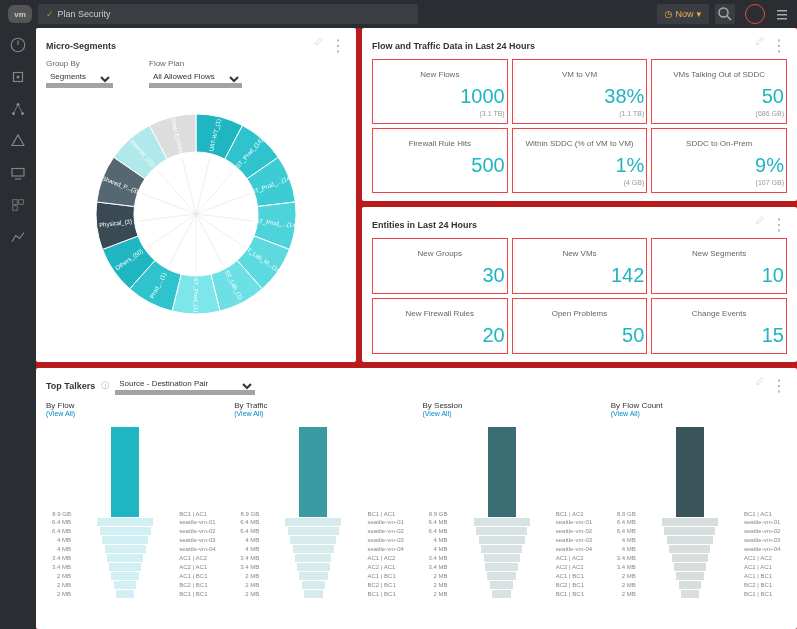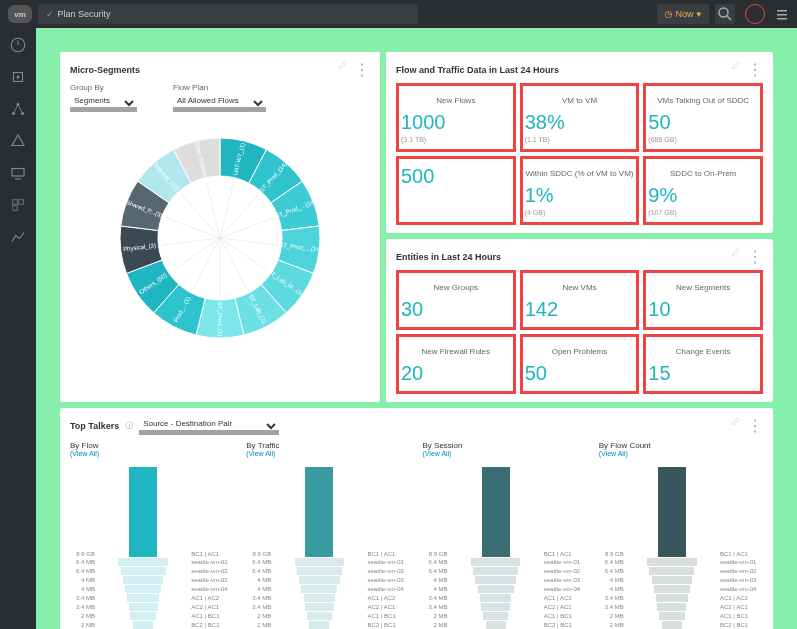--- a/index.html
+++ b/index.html
@@ -7,35 +7,35 @@
 .topbar{height:28px;background:#2a2e33;display:flex;align-items:center;padding:0 8px;gap:6px}
 .logo{width:24px;height:18px;background:#555;border-radius:6px;color:#ccc;font-size:8px;font-weight:bold;display:flex;align-items:center;justify-content:center}
 .breadcrumb{background:#3a3e43;height:20px;display:flex;align-items:center;padding:0 8px;border-radius:2px;font-size:9px;color:#ccc;gap:4px;flex:0 0 380px}
 .breadcrumb .check{color:#6db33f}
 .nowpill{background:#3a3e43;height:20px;border-radius:2px;padding:0 8px;font-size:9px;color:#f0ad4e;display:flex;align-items:center;gap:3px;margin-left:auto}
 .searchbtn{width:20px;height:20px;background:#3a3e43;border-radius:2px;display:flex;align-items:center;justify-content:center}
 .usercircle{width:20px;height:20px;border:1.5px solid #e74c3c;border-radius:50%;margin-left:4px}
 .layout{display:flex;height:601px}
 .sidebar{width:36px;background:#2a2e33;display:flex;flex-direction:column;align-items:center;padding-top:8px;gap:14px}
 .sbicon{width:18px;height:18px;color:#888}
-.main{flex:1;background:#86efac;padding:24px;overflow:auto;display:flex;flex-direction:column;gap:6px}
+.main{flex:1;background:#b91c1c;padding:0;overflow:auto;display:flex;flex-direction:column;gap:6px}
 .row{display:flex;gap:6px}
 .card{background:#fff;border-radius:2px;padding:8px 10px;position:relative}
 .card-head{display:flex;align-items:center;gap:8px;margin-bottom:4px}
 .card-title{font-size:9px;font-weight:600;color:#333}
 .card-actions{margin-left:auto;display:flex;gap:6px;color:#aaa}
 .card-actions svg{width:10px;height:10px}
 .ms-card{flex:0 0 320px}
 .ms-controls{display:flex;gap:36px;margin-bottom:6px}
 .ms-ctl{display:flex;flex-direction:column;gap:2px}
 .ms-lbl{font-size:8px;color:#666}
 .ms-sel{font-size:8px;color:#333;border:none;border-bottom:5px solid #a3a3a3;padding:1px 10px 1px 0;background:none}
 .kpi-card{flex:1}
 .kpi-grid{display:grid;grid-template-columns:1fr 1fr 1fr;gap:4px}
-.kpi{border:3px solid #ef4444;text-align:left;padding:6px 2px}
+.kpi{border:1px solid #ef4444;text-align:right;padding:6px 2px}
 .kpi-l{font-size:8px;color:#666;margin-bottom:3px;min-height:16px;display:flex;align-items:center;justify-content:center}
 .kpi-v{font-size:20px;color:#1fb6c1;font-weight:400}
 .kpi-s{font-size:7px;color:#999;margin-top:2px}
 .pie-wrap{display:flex;justify-content:center;margin-top:4px}
 .tt-card{flex:1}
 .tt-head{display:flex;align-items:center;gap:6px;margin-bottom:6px}
 .tt-grid{display:grid;grid-template-columns:1fr 1fr 1fr 1fr;gap:12px}
 .tt-col{display:flex;flex-direction:column;align-items:flex-start}
 .tt-title{font-size:8px;color:#333;text-align:center}
 .tt-link{font-size:7px;color:#0088cc;text-align:center;margin-bottom:4px}
@@ -196,20 +196,21 @@
                 <div class="kpi-l">VM to VM</div>
                 <div class="kpi-v">38%</div>
                 <div class="kpi-s">(1.1 TB)</div>
               </div>
               <div class="kpi">
                 <div class="kpi-l">VMs Talking Out of SDDC</div>
                 <div class="kpi-v">50</div>
                 <div class="kpi-s">(686 GB)</div>
               </div>
               <div class="kpi">
+                <div class="kpi-l">Firewall Rule Hits</div>
                 <div class="kpi-v">500</div>
                 <div class="kpi-s">&nbsp;</div>
               </div>
               <div class="kpi">
                 <div class="kpi-l">Within SDDC (% of VM to VM)</div>
                 <div class="kpi-v">1%</div>
                 <div class="kpi-s">(4 GB)</div>
               </div>
               <div class="kpi">
                 <div class="kpi-l">SDDC to On-Prem</div>

